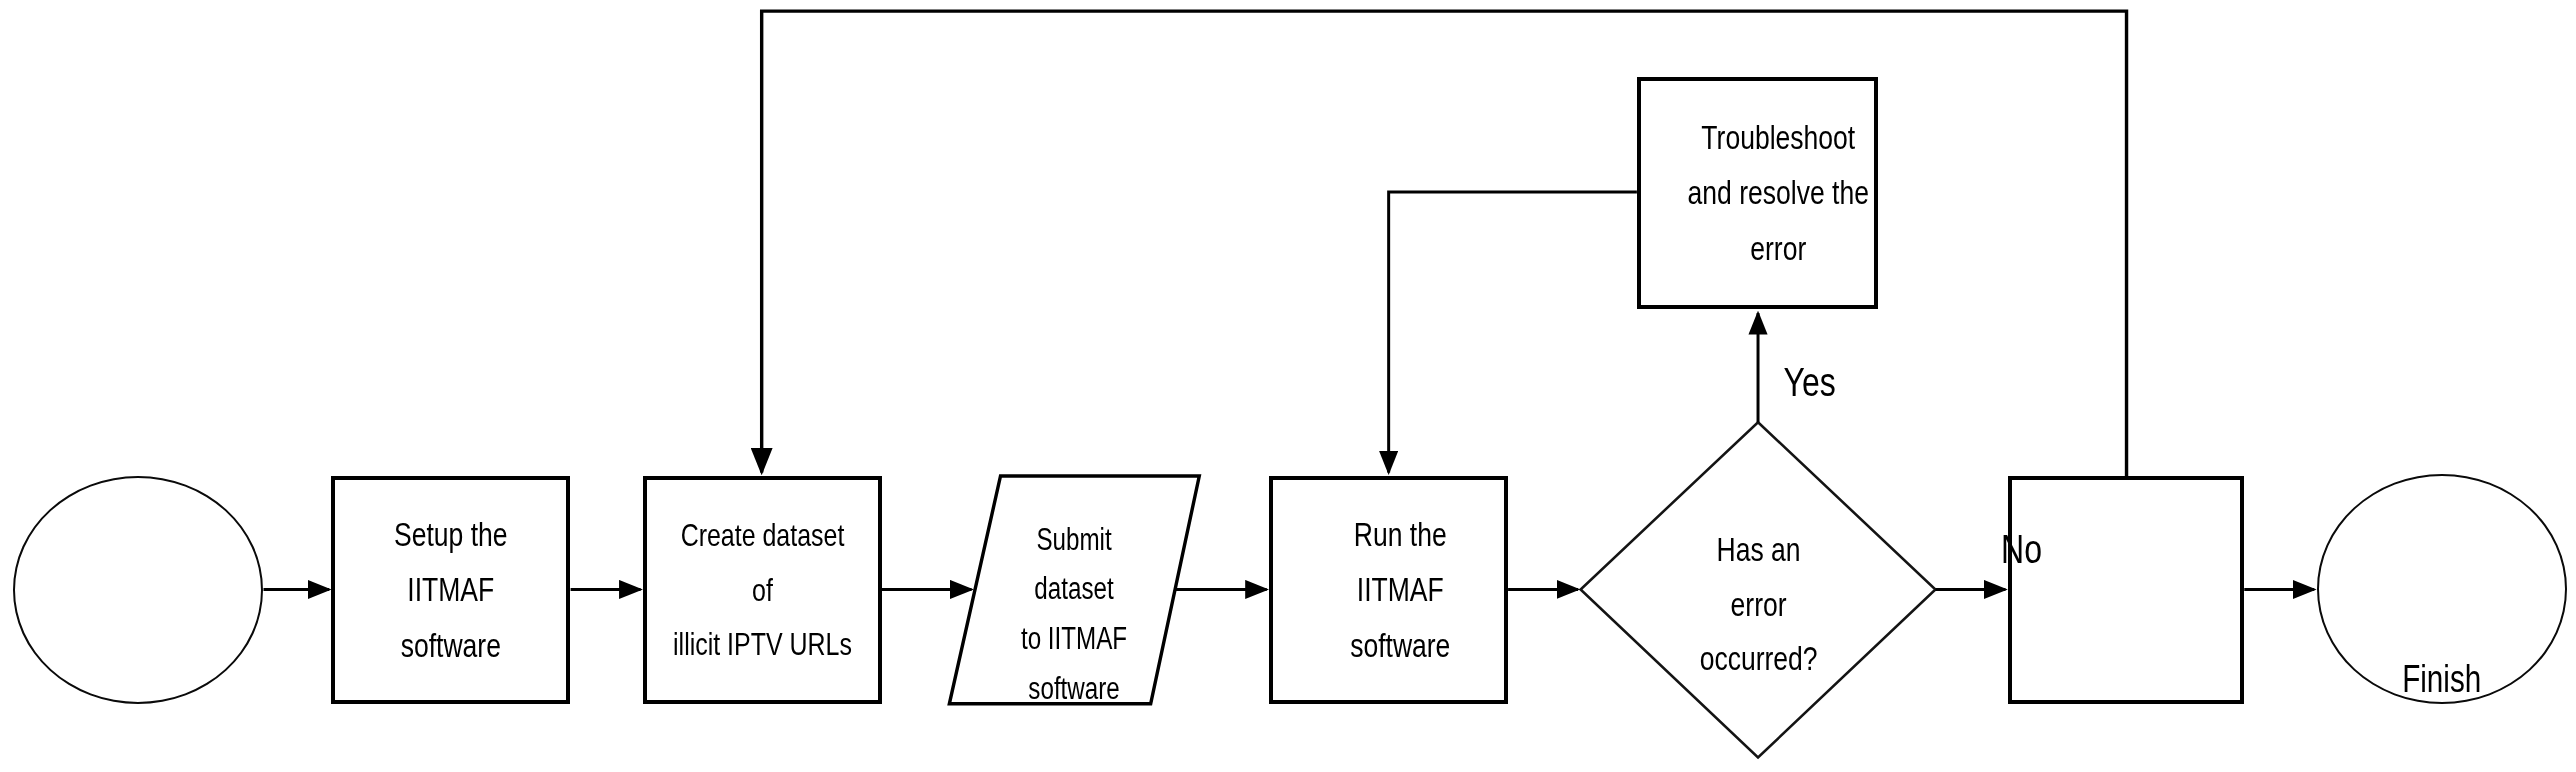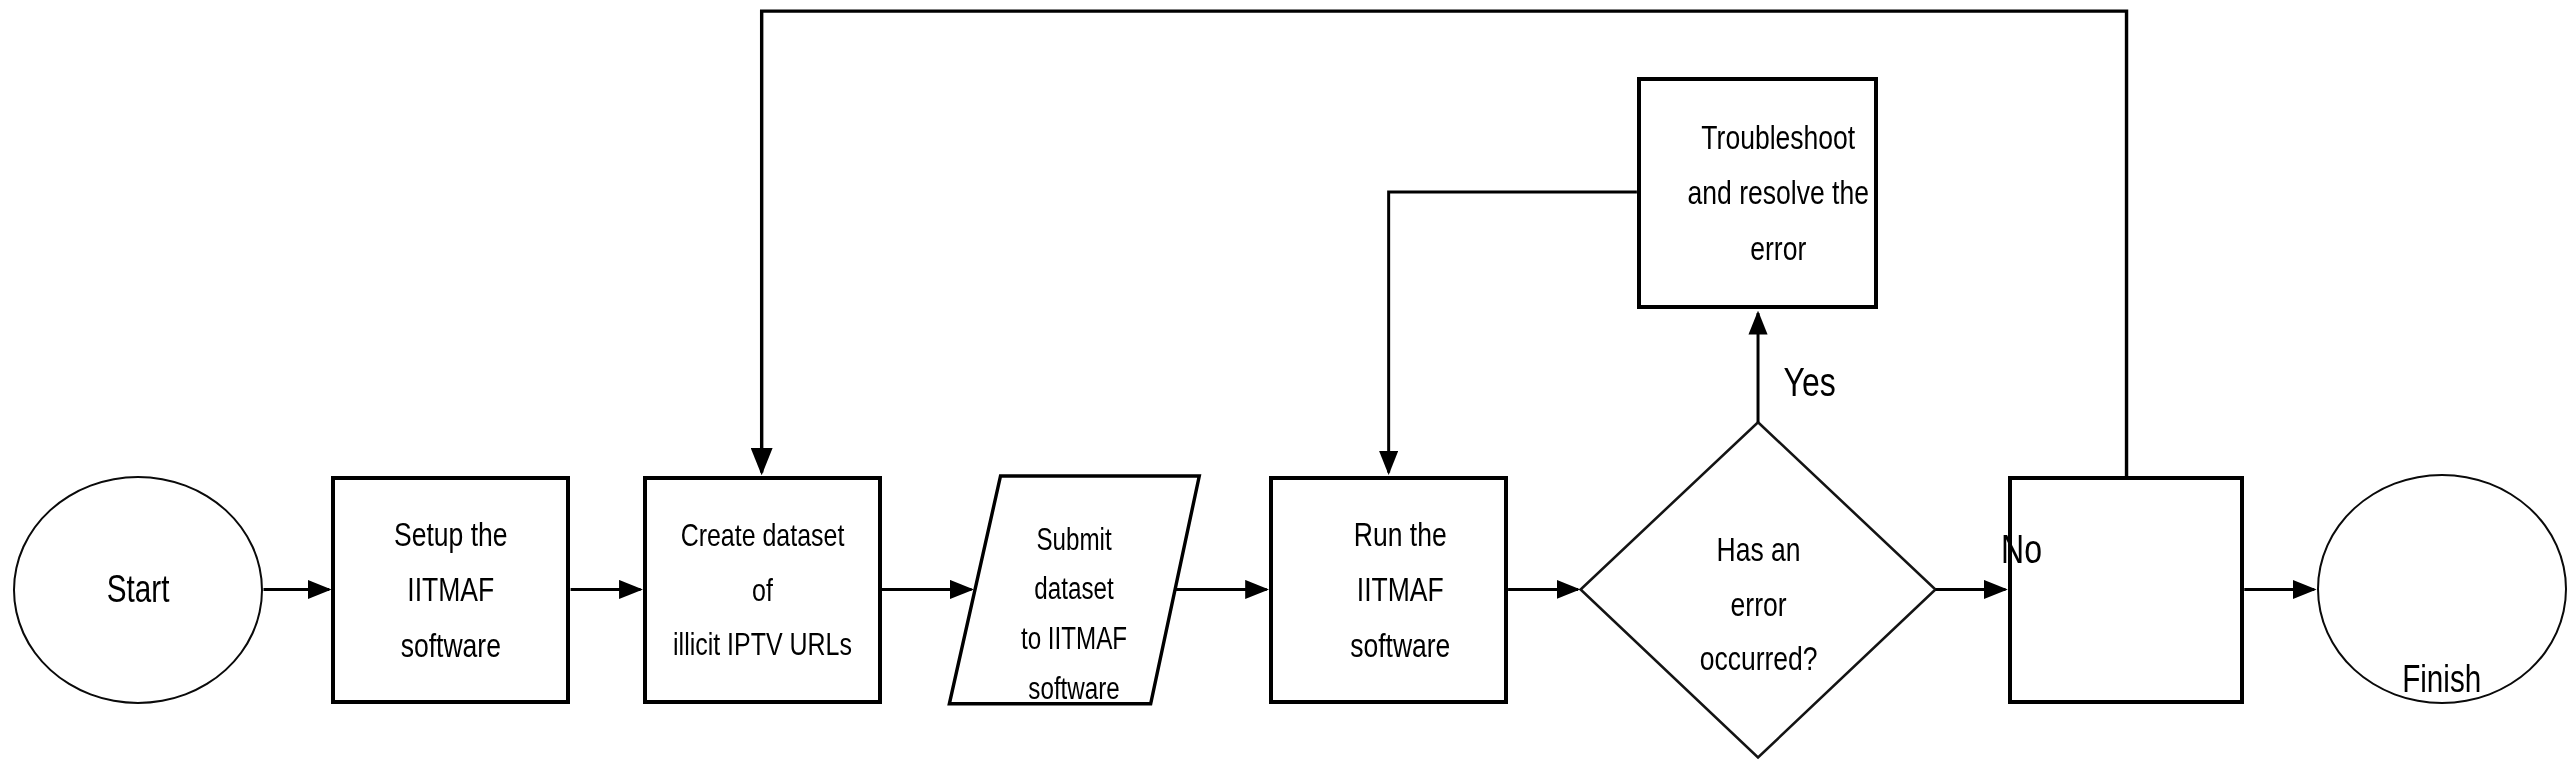--- a/index.html
+++ b/index.html
@@ -88,23 +88,20 @@
     <path d="M1767,691 L1849,691" fill="none" stroke="#000000" stroke-width="3.5" marker-end="url(#arrow)"></path>
     <path d="M2060,495 L2060,367" fill="none" stroke="#000000" stroke-width="3.5" marker-end="url(#arrow)"></path>
     <path d="M1918,225 L1627,225 L1627,554" fill="none" stroke="#000000" stroke-width="3.5" marker-end="url(#arrow)"></path>
     <path d="M2268,691 L2350,691" fill="none" stroke="#000000" stroke-width="3.5" marker-end="url(#arrow)"></path>
     <path d="M2630,691 L2712,691" fill="none" stroke="#000000" stroke-width="3.5" marker-end="url(#arrow)"></path>
 
     <path d="M2492,558 L2492,13 L892,13 L892,554" fill="none" stroke="#000000" stroke-width="4" marker-end="url(#arrow)"></path>
   </svg>
 
   <div class="node oval" style="left:12.8px; top:476px; width:250px; height:228px;"></div>
-  <div class="label-area" style="left:12.8px; top:476px; width:250px; height:228px;">
-    <span class="label fs-terminator">Start</span>
-  </div>
 
   <div class="node rect" style="left:331px; top:476px; width:239px; height:228px;"></div>
   <div class="label-area" style="left:331px; top:476px; width:239px; height:228px;">
     <span class="label fs-process">Setup the
 IITMAF
 software</span>
   </div>
 
   <div class="node rect" style="left:643px; top:476px; width:239px; height:228px;"></div>
   <div class="label-area" style="left:643px; top:476px; width:239px; height:228px;">

